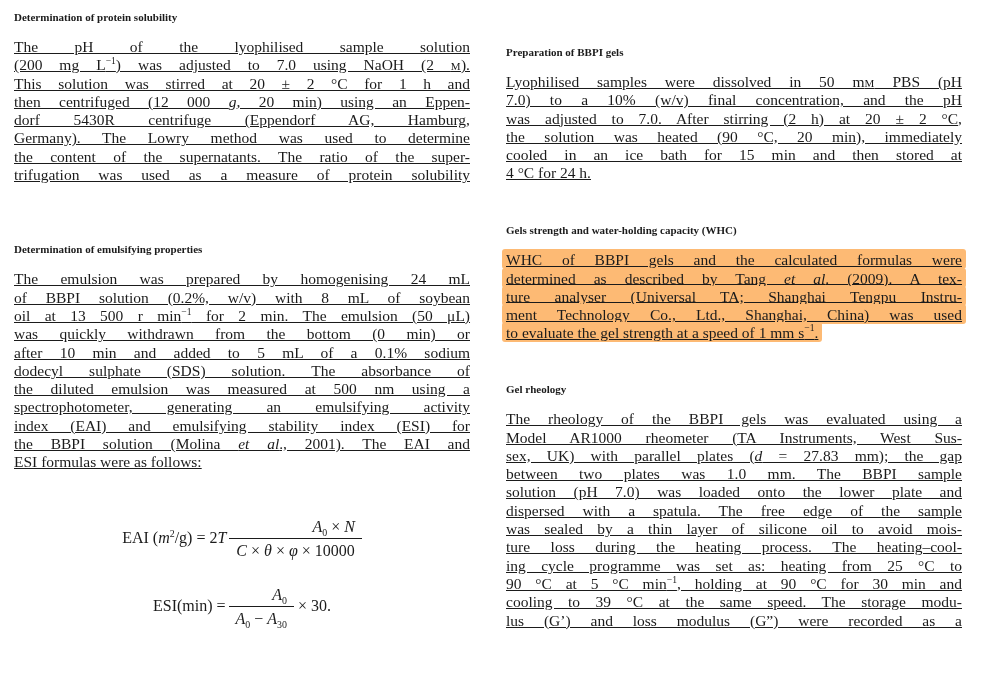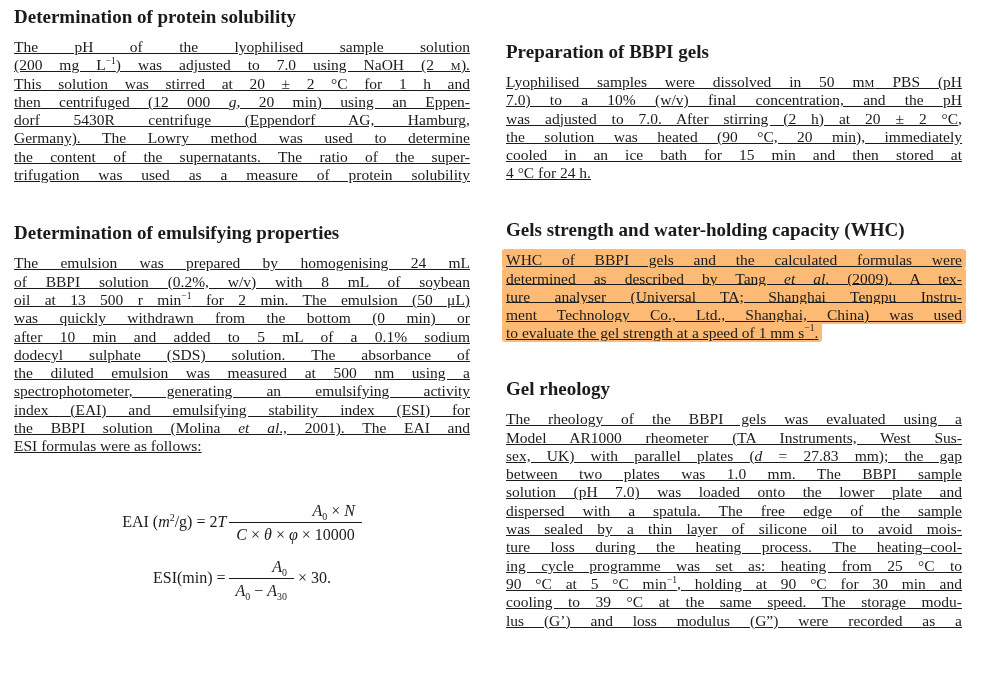--- a/index.html
+++ b/index.html
@@ -7,42 +7,42 @@
     box-sizing: border-box;
     width: 984px; height: 679px;
     padding: 8px 20px 0 14px;
     display: flex; gap: 36px;
     font-family: "Liberation Serif", "DejaVu Serif", serif;
     color: #1b1b1b;
     overflow: hidden;
   }
   .col { flex: 0 0 456px; width: 456px; }
   .col.right { padding-top: 35px; }
-  .left  .section + .section { margin-top: 40px; }
+  .left  .section + .section { margin-top: 56px; }
   .right .section + .section { margin-top: 38px; }
   .heading {
-    font-size: 19px; font-weight: 700; line-height: 18px;
+    font-size: 11px; font-weight: 700; line-height: 18px;
     margin: 0 0 12px 0;
   }
   .line {
     font-size: 15.5px; line-height: 18.3px;
     text-align: justify; text-align-last: justify; text-decoration: underline;
   }
   .line.last { text-align-last: left; }
   sup, sub { font-size: 0.62em; line-height: 0; }
   .sc { font-variant: small-caps; letter-spacing: 0.3px; }
   span.hl {
     background: #fdba74;
     border-radius: 3px;
     padding: 1.5px 4px; margin: 0 -4px;
     -webkit-box-decoration-break: clone; box-decoration-break: clone;
   }
   .equations {
     margin-top: 46px;
-    display: flex; flex-direction: column; align-items: center; gap: 15px;
+    display: flex; flex-direction: column; align-items: center; gap: 27px;
   }
   .equation { display: flex; align-items: center; font-size: 16px; }
   .equation .lhs { margin-right: 3px; }
   .frac { display: inline-flex; flex-direction: column; align-items: flex-end; }
   .frac .num { padding: 0 7px 3px; line-height: 17px; }
   .frac .den { border-top: 1.4px solid #1b1b1b; padding: 3px 7px 0; line-height: 17px; }
   .equation .suffix { margin-left: 4px; }
 </style>
 </head>
 <body>

